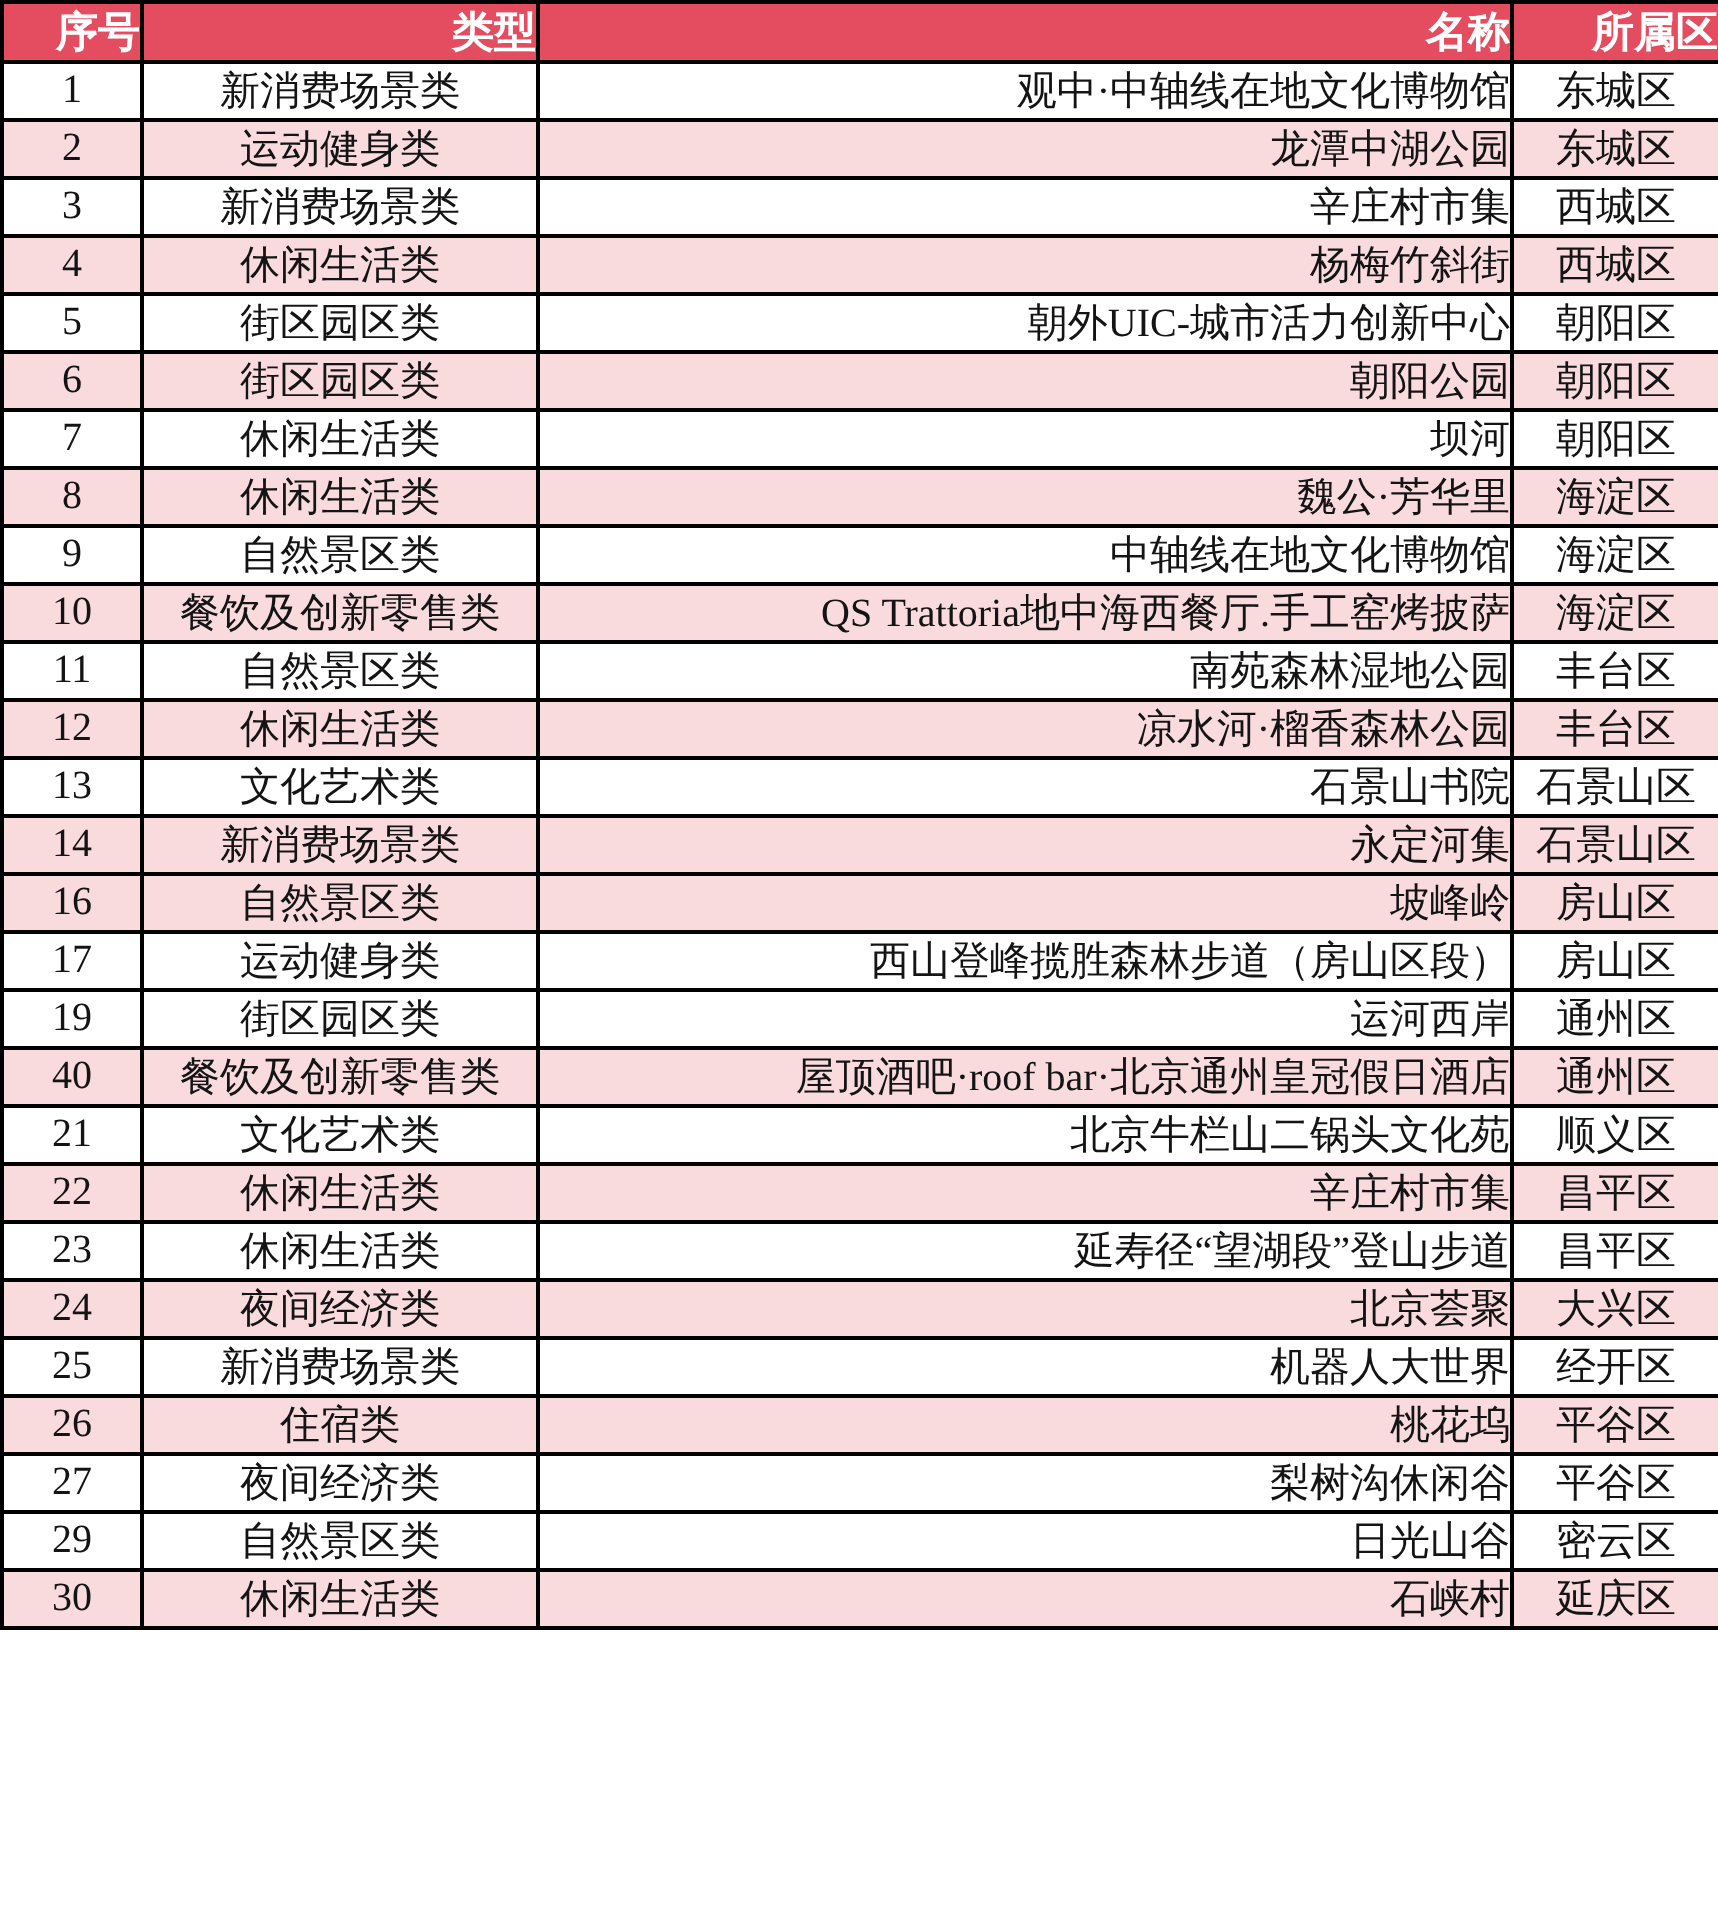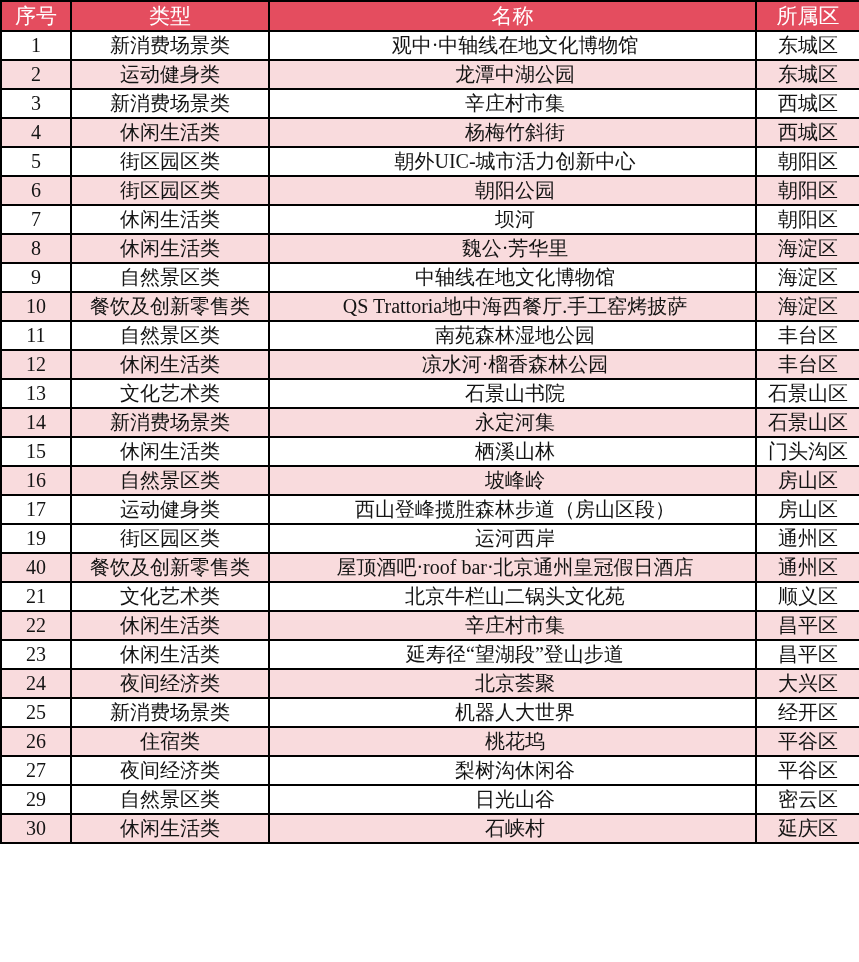--- a/index.html
+++ b/index.html
@@ -27,30 +27,31 @@
     padding: 0;
     overflow: hidden;
     white-space: nowrap;
     text-align: center;
     vertical-align: middle;
   }
   .poi-table thead th {
     background: var(--header-bg);
     color: var(--header-text);
     font-size: 21px;
-    font-weight: normal;
+    font-weight: bold;
     height: 26px;
+    text-align: right;
   }
   .poi-table td {
     font-size: 20px;
     color: var(--body-text);
     background: #ffffff;
   }
   .poi-table td.cell-name {
-    text-align: center;
+    text-align: right;
     padding-left: 5px;
   }
   .poi-table tr.alt td {
     background: var(--alt-row-bg);
   }
 </style>
 </head>
 <body>
 
 <table class="poi-table">
@@ -146,26 +147,20 @@
         <td class="cell-type">文化艺术类</td>
         <td class="cell-name">石景山书院</td>
         <td class="cell-district">石景山区</td>
       </tr>
       <tr class="alt">
         <td class="cell-index">14</td>
         <td class="cell-type">新消费场景类</td>
         <td class="cell-name">永定河集</td>
         <td class="cell-district">石景山区</td>
       </tr>
-      <tr>
-        <td class="cell-index">15</td>
-        <td class="cell-type">休闲生活类</td>
-        <td class="cell-name">栖溪山林</td>
-        <td class="cell-district">门头沟区</td>
-      </tr>
       <tr class="alt">
         <td class="cell-index">16</td>
         <td class="cell-type">自然景区类</td>
         <td class="cell-name">坡峰岭</td>
         <td class="cell-district">房山区</td>
       </tr>
       <tr>
         <td class="cell-index">17</td>
         <td class="cell-type">运动健身类</td>
         <td class="cell-name">西山登峰揽胜森林步道（房山区段）</td>

